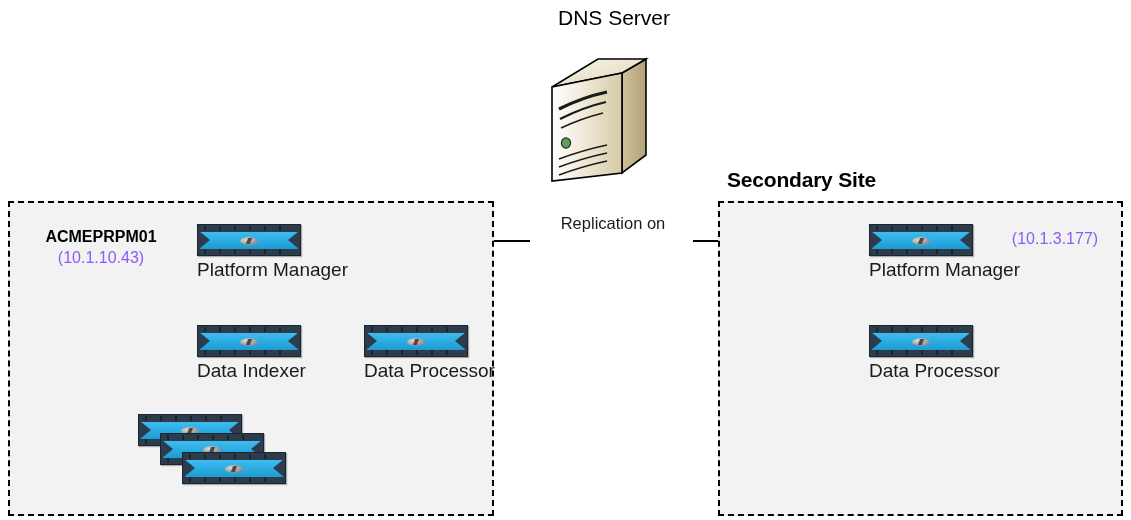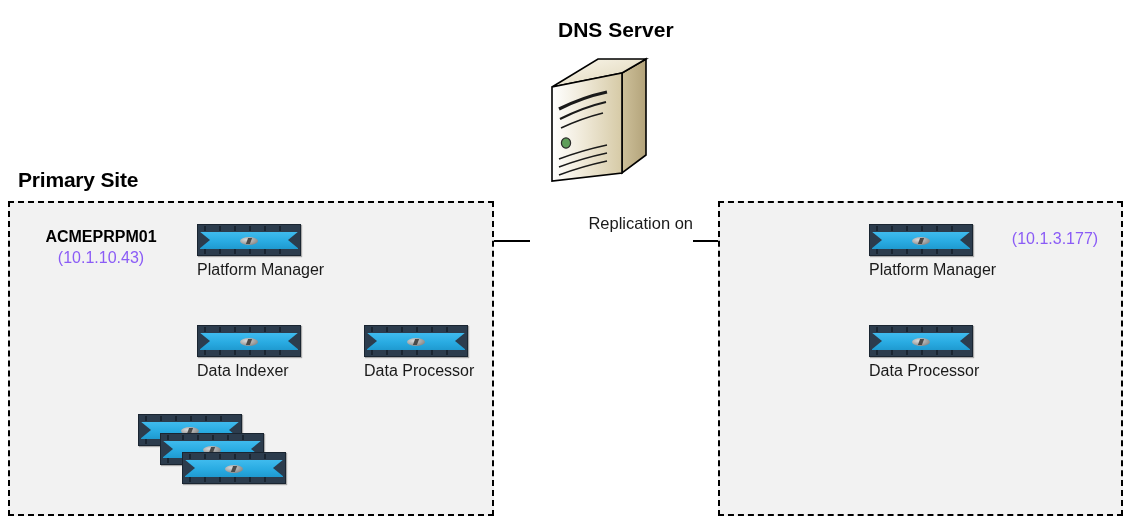--- a/index.html
+++ b/index.html
@@ -44,21 +44,21 @@
   #secondary-title { left: 727px; top: 168px; }
 
   
   .node {
     position: absolute;
     width: 108px;
   }
   .node .caption {
     margin-top: 4px;
     text-align: left;
-    font-size: 16px;
+    font-size: 19px;
     line-height: 19px;
     white-space: nowrap;
     color: #1a1a1a;
   }
 
   
   .appliance {
     position: relative;
     width: 104px;
     height: 32px;
@@ -132,23 +132,23 @@
     text-align: center;
     white-space: nowrap;
     line-height: 21px;
   }
   .host-label .name { font-size: 16px; font-weight: bold; color: #000; text-align: center; }
   .host-label .ip   { font-size: 16px; color: #8b5cf6; }
 
   
   #dns-title {
     position: absolute;
-    left: 558px; top: 18px;
+    left: 558px; top: 6px;
     font-size: 21px;
-    font-weight: bold;
+    font-weight: normal;
     white-space: nowrap;
   }
   #dns-server {
     position: absolute;
     left: 543px; top: 47px;
     width: 112px; height: 140px;
   }
 
   
   .link-line {
@@ -163,21 +163,21 @@
     left: 853px; top: 233px;
     width: 0; height: 0;
     border-top: 7px solid transparent;
     border-bottom: 7px solid transparent;
     border-left: 16px solid #000000;
   }
   #link-label {
     position: absolute;
     left: 533px; top: 212px;
     width: 160px;
-    text-align: right;
+    text-align: center;
     font-size: 16.5px;
     line-height: 22px;
     color: #1a1a1a;
   }
 </style>
 </head>
 <body>
 
 <div class="canvas">
 
@@ -219,21 +219,20 @@
     </svg>
   </div>
 
   <div id="link-left" class="link-line"></div>
   <div id="link-right" class="link-line"></div>
   <div id="link-arrow"></div>
   <div id="link-label">
     <div>Replication on</div>
   </div>
 
-  <div id="primary-title" class="site-title">Primary Site</div>
 
   <div id="primary-box" class="site-box"></div>
 
   <div class="host-label" style="left:38px; top:226px; width:126px;">
     <div class="name">ACMEPRPM01</div>
     <div class="ip">(10.1.10.43)</div>
   </div>
 
   <div class="node" style="left:197px; top:224px;">
     <div class="appliance">
@@ -295,20 +294,21 @@
           <div class="ticks bottom"></div>
         <div class="band"></div>
           <div class="chev left"></div>
           <div class="chev right"></div>
         <div class="emblem"></div>
       </div>
     </div>
     <div class="caption" style="width:150px; margin-top:6px;">Agents</div>
   </div>
 
+  <div id="secondary-title" class="site-title">Secondary Site</div>
 
   <div id="secondary-box" class="site-box"></div>
 
   <div class="host-label" style="left:993px; top:228px; width:124px;">
     <div class="ip">(10.1.3.177)</div>
   </div>
 
   <div class="node" style="left:869px; top:224px;">
     <div class="appliance">
       <div class="ticks top"></div>

